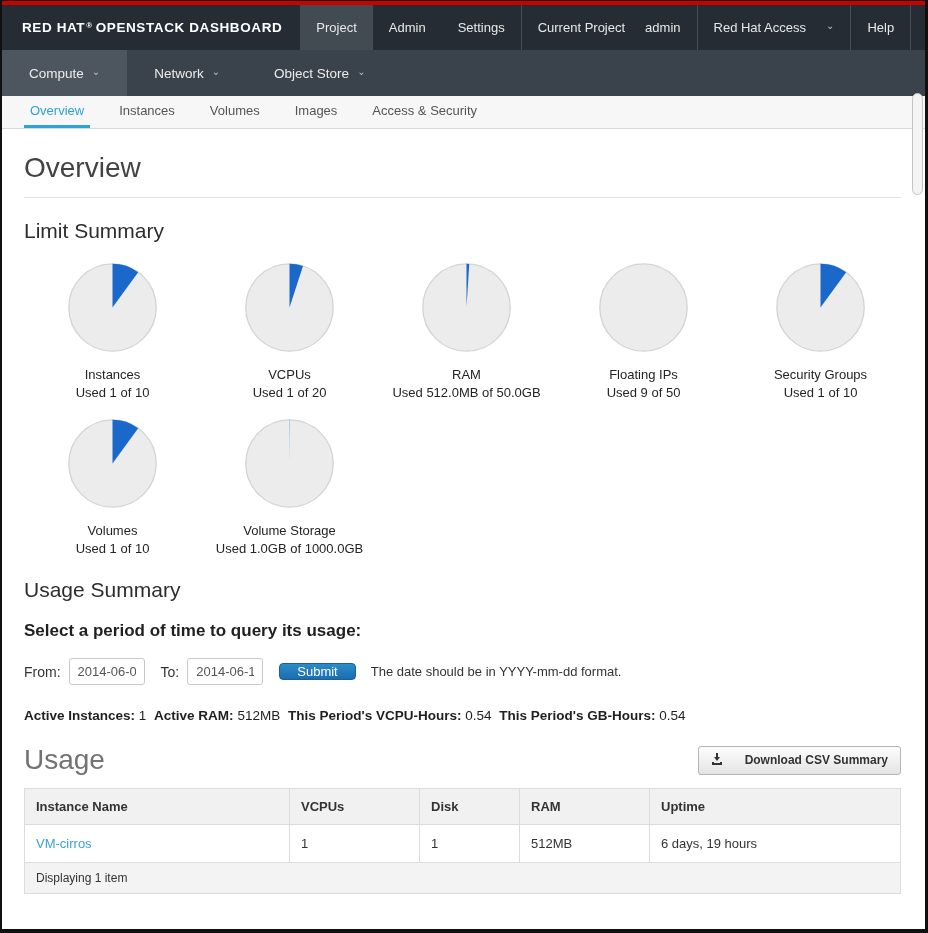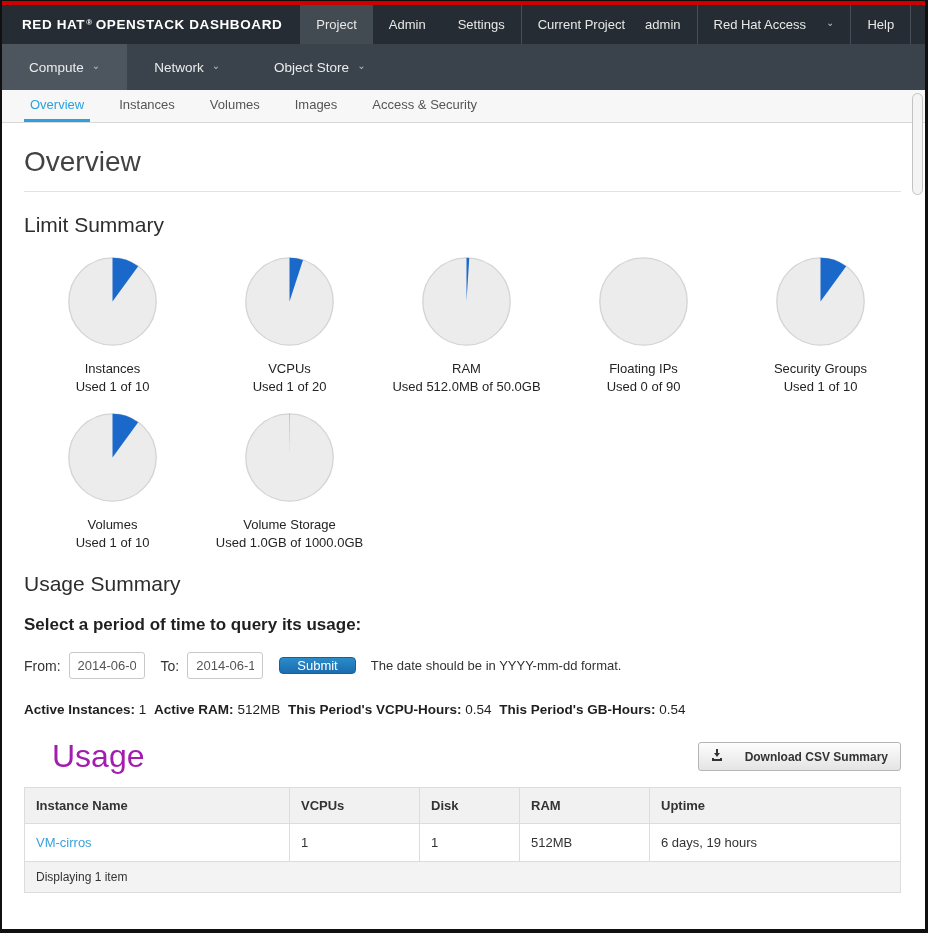--- a/index.html
+++ b/index.html
@@ -9,21 +9,21 @@
     background: #ffffff;
     position: relative;
     overflow: hidden;
     border-left: 2px solid #101010;
     border-right: 3px solid #101010;
     border-bottom: 4px solid #101010;
   }
   
   .topline { height: 5px; background: #cc0000; border-top: 1px solid #101010; }
   .navbar {
-    height: 39px; background: #252c33; color: #f2f2f2;
+    height: 45px; background: #252c33; color: #f2f2f2;
     display: flex; align-items: stretch; font-size: 13px;
   }
   .brand { display: flex; align-items: center; padding: 0 18px 0 20px;
     font-weight: bold; font-size: 13.5px; letter-spacing: .6px; color: #fff; white-space: nowrap; }
   .brand sup { font-size: 8px; margin: -4px 3px 0 1px; }
   .nav-menu { display: flex; align-items: stretch; }
   .nav-item { display: flex; align-items: center; padding: 0 16px; color: #e8e8e8; cursor: pointer; }
   .nav-item.active { background: #424a52; }
   .nav-right { margin-left: auto; display: flex; align-items: stretch; }
   .nav-right .nav-cell {
@@ -63,21 +63,21 @@
     font-family: "Liberation Sans", sans-serif; }
   .btn-submit { background: linear-gradient(#2a8cc9, #1c6cb0); color: #fff;
     border: 1px solid #175f9f; border-radius: 4px; padding: 0 17px; font-size: 13px;
     cursor: pointer; font-family: "Liberation Sans", sans-serif; }
   .hint { margin-left: 15px; font-size: 13px; color: #333; }
   .stats { margin-top: 23px; font-size: 13.5px; color: #1f1f1f; }
   .stats .pair { margin-right: 4px; }
   .stats .lbl { font-weight: bold; }
   
   .usage-head { display: flex; justify-content: space-between; align-items: center; margin-top: 21px; }
-  .usage-title { font-size: 32px; font-weight: 300; color: #a21caf; margin-left: 28px; }
+  .usage-title { font-size: 28px; font-weight: 300; color: #737373; }
   .btn-download { display: flex; align-items: center; gap: 22px;
     background: linear-gradient(#fdfdfd, #e4e4e4); border: 1px solid #b5b5b5; border-radius: 3px;
     padding: 6px 12px; font-size: 12px; font-weight: bold; color: #333; cursor: pointer;
     font-family: "Liberation Sans", sans-serif; }
   table.usage { width: 100%; border-collapse: collapse; margin-top: 12px;
     font-size: 13px; color: #333; border: 1px solid #dcdcdc; }
   table.usage th { background: #f1f1f1; text-align: left; font-weight: bold;
     padding: 10px 11px; border: 1px solid #dcdcdc; }
   table.usage td { padding: 11px 11px; border: 1px solid #dcdcdc; background: #fff; }
   table.usage .foot td { background: #f3f3f3; font-size: 12px; padding: 8px 11px; }
@@ -185,21 +185,21 @@
         <div>RAM</div>
         <div>Used 512.0MB of 50.0GB</div>
       </div>
     </div>
     <div class="pie-item">
       <svg viewBox="0 0 100 100">
           <circle cx="50" cy="50" r="46" fill="#ececec" stroke="#d4d4d4" stroke-width="1.4"></circle>
         </svg>
       <div class="pie-label">
         <div>Floating IPs</div>
-        <div>Used 0 of 90</div>
+        <div>Used 9 of 50</div>
       </div>
     </div>
     <div class="pie-item">
       <svg viewBox="0 0 100 100">
           <circle cx="50" cy="50" r="46" fill="#ececec" stroke="#d4d4d4" stroke-width="1.4"></circle>
           <path d="M50,50 L50,4 A46,46 0 0 1 77.04,12.79 Z" fill="#1a69ca"></path>
         </svg>
       <div class="pie-label">
         <div>Security Groups</div>
         <div>Used 1 of 10</div>

